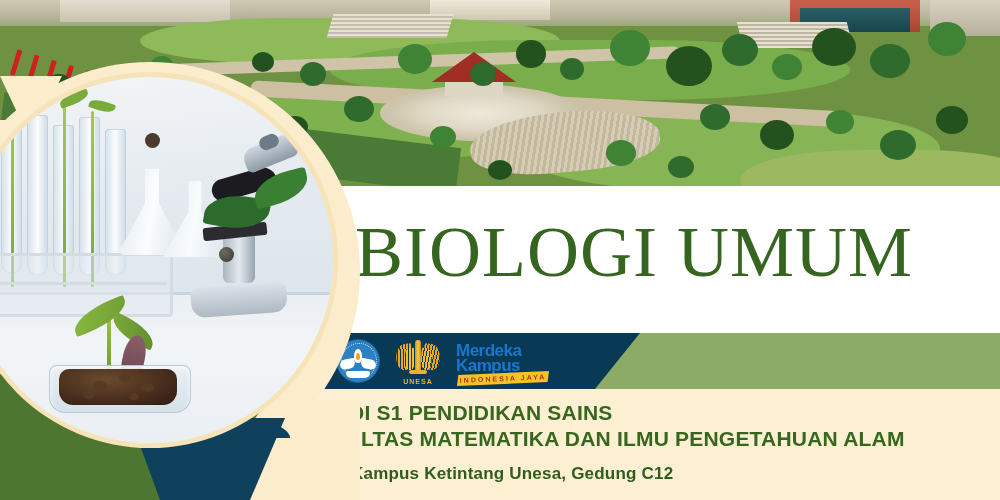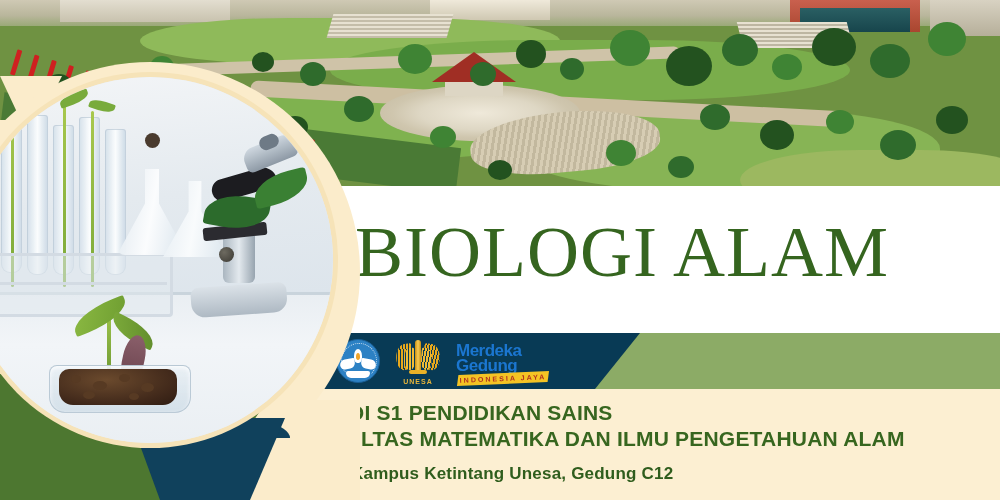--- a/index.html
+++ b/index.html
@@ -501,21 +501,21 @@
     <div class="tree dk" style="left:936px;top:106px;width:32px;height:28px;"></div>
     <div class="tree lt" style="left:606px;top:140px;width:30px;height:26px;"></div>
     <div class="tree" style="left:668px;top:156px;width:26px;height:22px;"></div>
     <div class="tree dk" style="left:488px;top:160px;width:24px;height:20px;"></div>
     <div class="tree" style="left:196px;top:98px;width:28px;height:24px;"></div>
     <div class="tree lt" style="left:116px;top:86px;width:22px;height:20px;"></div>
     <div class="tree dk" style="left:46px;top:74px;width:26px;height:22px;"></div>
   </div>
 
   <div class="white-band"></div>
-  <div class="title">BIOLOGI ALAM</div>
+  <div class="title">BIOLOGI UMUM</div>
 
   <div class="green-bar"></div>
 
   <div class="navy-band"></div>
 
   <div class="logos">
 
     <div class="logo-twh">
       <div class="twh-arc"></div>
       <div class="twh-flame"></div>
@@ -529,21 +529,21 @@
       <div class="un-wing un-wingR"></div>
       <div class="un-wing2 un-wing2L"></div>
       <div class="un-wing2 un-wing2R"></div>
       <div class="un-torch"></div>
       <div class="un-base"></div>
       <div class="un-label">UNESA</div>
     </div>
 
     <div class="logo-km">
       <div class="km-l1">Merdeka</div>
-      <div class="km-l2">Gedung</div>
+      <div class="km-l2">Kampus</div>
       <div class="km-ribbon">
         <span>INDONESIA JAYA</span>
       </div>
     </div>
   </div>
 
   <div class="cream-bottom"></div>
 
   <div class="info">
     <div class="info-l1">PRODI S1 PENDIDIKAN SAINS</div>

